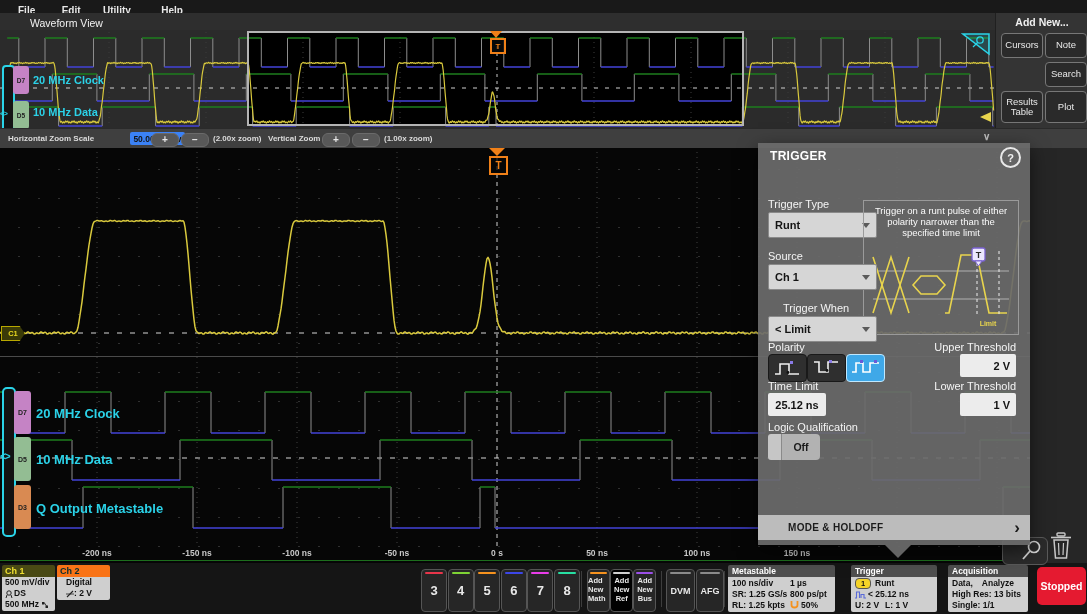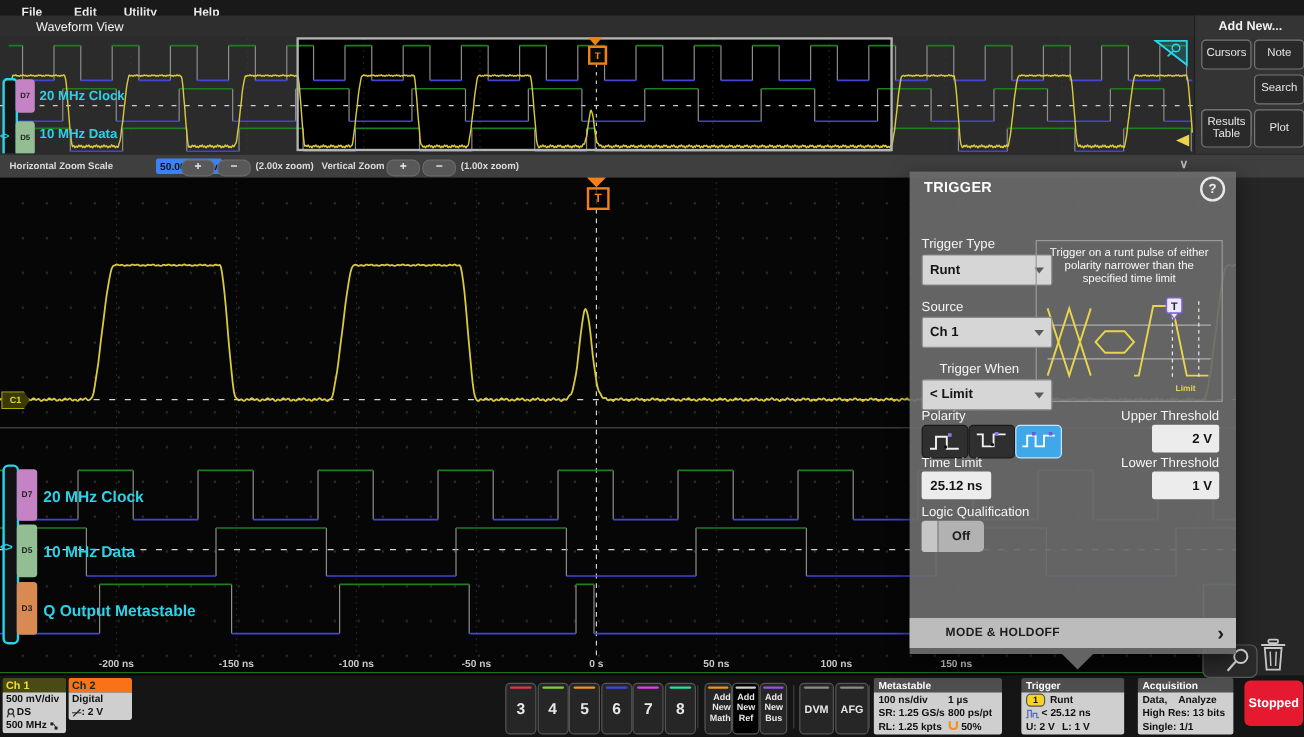--- a/index.html
+++ b/index.html
@@ -305,21 +305,21 @@
               <rect x="1" y="1" width="2.5" height="2.5" fill="#222"></rect>
               <rect x="4.5" y="4.5" width="2.5" height="2.5" fill="#222"></rect>
               <line x1="3.5" y1="2" x2="5.5" y2="5" stroke="#222" stroke-width="0.8"></line>
             </svg>
         </div>
       </div>
     </div>
 
     <div class="abs" style="left:57px;top:2px;width:53px;height:35px;border-radius:2px;overflow:hidden;">
       <div style="background:#f97316;color:#062c33;font-size:9px;font-weight:700;line-height:12px;padding-left:3px;">Ch 2</div>
-      <div class="bb-body" style="height:23px;padding-left:3px;line-height:11px;">
+      <div class="bb-body" style="height:23px;padding-left:9px;line-height:11px;">
         <div>Digital</div>
         <div style="display:flex;align-items:center;">
           <svg width="8" height="8" viewBox="0 0 8 8">
               <line x1="1" y1="7" x2="7" y2="1" stroke="#222" stroke-width="1.1"></line>
               <line x1="0" y1="4" x2="8" y2="4" stroke="#222" stroke-width="0.8"></line>
             </svg>
           <span>: 2 V</span>
         </div>
       </div>
     </div>
@@ -347,21 +347,21 @@
         </div>
         <div style="position: absolute; left: 554px; top: 6px; width: 24px; height: 41px; background: rgb(38, 38, 38); border: 1px solid rgb(85, 85, 85); border-radius: 4px;">
           <div style="position: absolute; left: 3px; right: 3px; top: 2px; height: 2px; border-radius: 1px; background: rgb(39, 223, 162);"></div>
           <span style="position: absolute; left: 0px; top: 0px; width: 100%; height: 100%; display: flex; align-items: center; justify-content: center; color: rgb(232, 232, 232); font-size: 13px; font-weight: 700;">8</span>
         </div>
         <div style="position: absolute; left: 581px; top: 8px; width: 1px; height: 36px; background: rgb(61, 61, 61);"></div>
         <div style="position: absolute; left: 661px; top: 8px; width: 1px; height: 36px; background: rgb(61, 61, 61);"></div>
         <div style="position: absolute; left: 724px; top: 8px; width: 1px; height: 36px; background: rgb(61, 61, 61);"></div>
         <div style="position: absolute; left: 587px; top: 6px; width: 21px; height: 41px; background: rgb(38, 38, 38); border: 1px solid rgb(85, 85, 85); border-radius: 4px;">
           <div style="position: absolute; left: 2px; right: 2px; top: 2px; height: 2px; border-radius: 1px; background: rgb(245, 146, 30);"></div>
-          <span style="position: absolute; left: 0px; top: 6px; width: 100%; text-align: right; color: rgb(232, 232, 232); font-size: 7.5px; line-height: 9px; font-weight: 700;">Add New Math</span>
+          <span style="position: absolute; left: 0px; top: 6px; width: 100%; text-align: left; color: rgb(232, 232, 232); font-size: 7.5px; line-height: 9px; font-weight: 700;">Add New Math</span>
         </div>
         <div style="position: absolute; left: 610.2px; top: 6px; width: 21px; height: 41px; background: #000000; border: 1px solid rgb(85, 85, 85); border-radius: 4px;">
           <div style="position: absolute; left: 2px; right: 2px; top: 2px; height: 2px; border-radius: 1px; background: rgb(208, 208, 208);"></div>
           <span style="position: absolute; left: 0px; top: 6px; width: 100%; text-align: center; color: rgb(232, 232, 232); font-size: 7.5px; line-height: 9px; font-weight: 700;">Add New Ref</span>
         </div>
         <div style="position: absolute; left: 633.4px; top: 6px; width: 21px; height: 41px; background: rgb(38, 38, 38); border: 1px solid rgb(85, 85, 85); border-radius: 4px;">
           <div style="position: absolute; left: 2px; right: 2px; top: 2px; height: 2px; border-radius: 1px; background: rgb(155, 79, 232);"></div>
           <span style="position: absolute; left: 0px; top: 6px; width: 100%; text-align: center; color: rgb(232, 232, 232); font-size: 7.5px; line-height: 9px; font-weight: 700;">Add New Bus</span>
         </div>
         <div style="position: absolute; left: 666px; top: 6px; width: 27px; height: 41px; background: rgb(38, 38, 38); border: 1px solid rgb(85, 85, 85); border-radius: 4px;">

